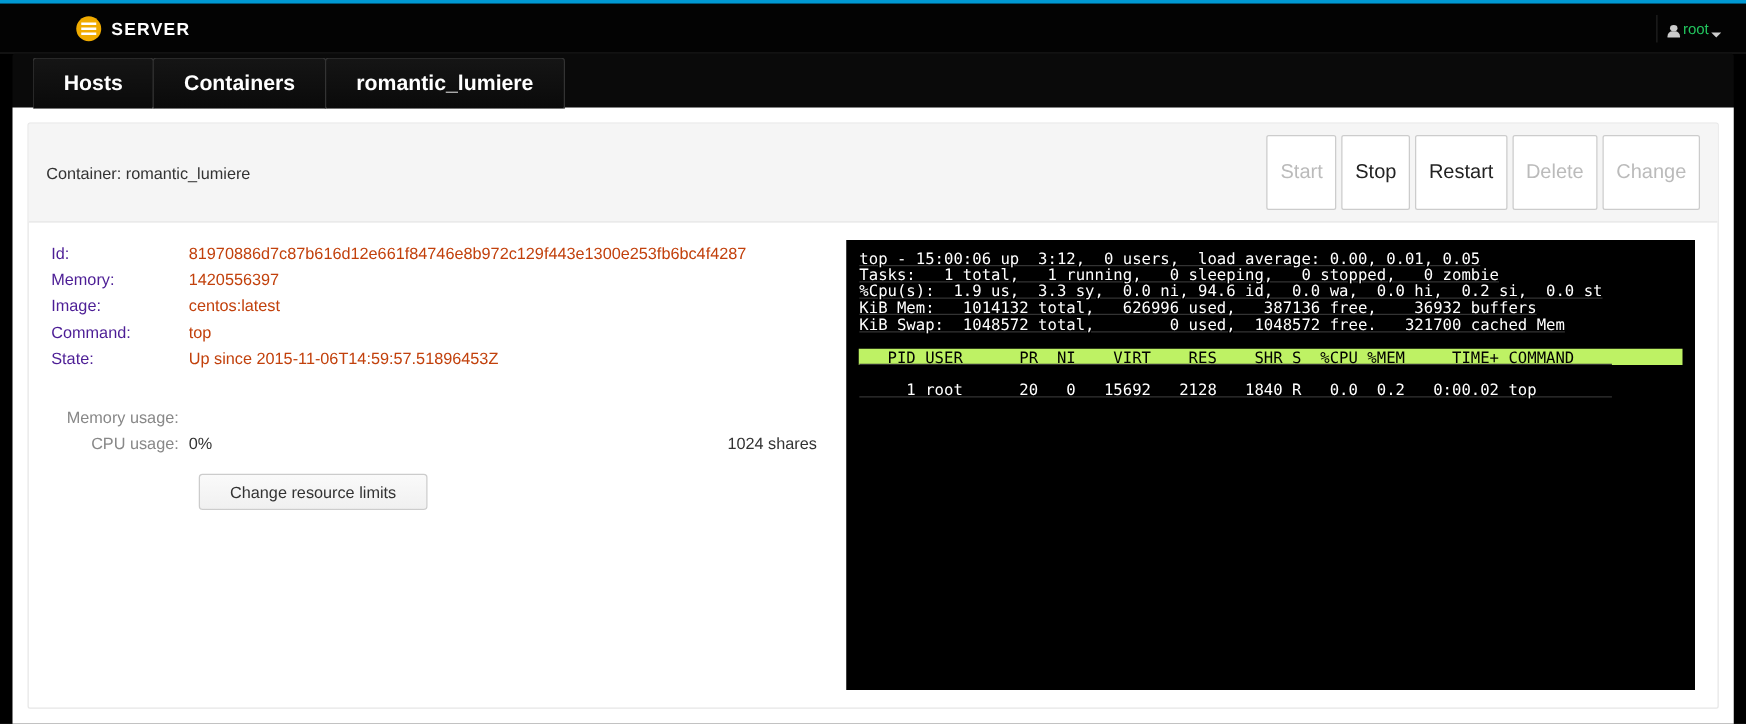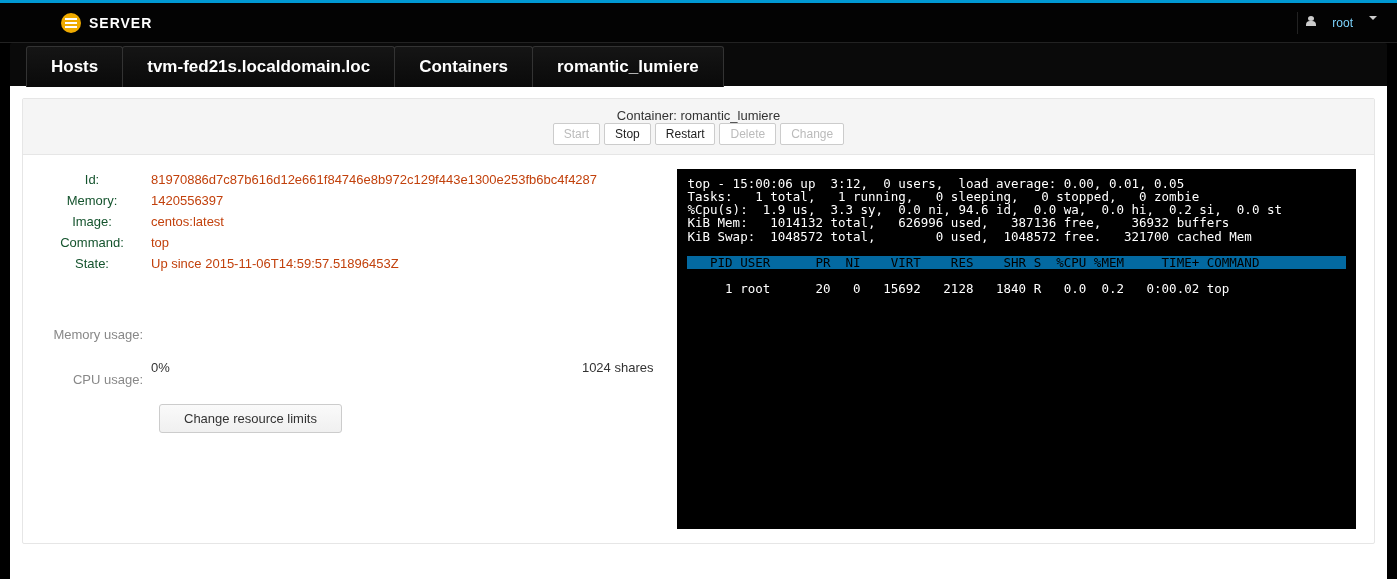--- a/index.html
+++ b/index.html
@@ -37,21 +37,21 @@
   .brand-icon::after {
     content:""; position:absolute; left:4px; right:4px; bottom:5px; height:2px; background:#fff;
   }
   .brand-icon span {
     position:absolute; left:4px; right:4px; top:9px; height:2px; background:#fff;
   }
   .brand-text {
     color: #fff; font-weight: 600; letter-spacing: 1px; font-size: 14px;
   }
   .user-menu {
-    color: #7dd3fc; font-size: 12px; display:flex; align-items:flex-start; gap:16px;
+    color: #22c55e; font-size: 12px; display:flex; align-items:flex-end; gap:2px;
     padding: 4px 8px; cursor: pointer; border-left:1px solid #222;
   }
   .user-icon { width:10px; height:10px; display:inline-block; position:relative; }
   .user-icon::before {
     content:""; position:absolute; top:0; left:2px; width:6px; height:5px; border-radius:50%; background:#ccc;
   }
   .user-icon::after {
     content:""; position:absolute; bottom:0; left:0; width:10px; height:5px; border-radius:4px 4px 0 0; background:#ccc;
   }
   .chevron-down {
@@ -93,44 +93,44 @@
   .panel {
     border: 1px solid #e6e6e6;
     border-radius: 2px;
     background:#fff;
   }
   .panel-heading {
     background: #f5f5f5;
     padding: 9px 14px;
     display:flex; justify-content:space-between; align-items:center;
     border-bottom:1px solid #e6e6e6;
-    font-size:13px; color:#333;flex-direction:column;
+    font-size:13px; color:#333;
   }
   .btn-group { display:flex; gap:4px; }
   .btn {
-    font-size:12px; color:#333; background:#fff;
+    font-size:16px; color:#333; background:#fff;
     border:1px solid #ccc; border-radius:2px;
-    padding: 3px 10px; cursor:pointer;
+    padding: 20px 10px; cursor:pointer;
   }
   .btn[disabled] { color:#bbb; cursor:default; background:#fff; }
   .btn:not([disabled]) { color:#222; }
 
   .panel-body {
     display:flex;
     padding: 14px 0 14px 0;
   }
   .info-col { flex: 0 0 48%; padding: 0 18px; }
-  .term-col { flex: 1; padding: 0 18px 0 6px; }
+  .term-col { flex: 1; padding: 0 18px 0 6px; text-decoration: underline; }
 
   .dl-row { display:flex; padding: 3px 0; font-size:13px; }
-  .dl-label { width: 110px; text-align:center; color:#14532d; padding-right:8px; }
+  .dl-label { width: 110px; text-align:left; color:#4c1d95; padding-right:8px; }
   .dl-value { color:#c2410c; word-break:break-all; }
 
   .usage-row { display:flex; align-items:center; padding:3px 0; font-size:13px; }
-  .usage-label { width:110px; text-align:right; color:#888; padding-right:8px;margin-top:24px; }
+  .usage-label { width:110px; text-align:right; color:#888; padding-right:8px; }
   .usage-bar-wrap { flex:1; display:flex; align-items:center; }
   .usage-bar { height:14px; background:#0088ce; }
   .usage-right { color:#333; font-size:13px; padding-left:8px; }
   .usage-block { margin-top: 26px; }
 
   .btn-change {
     margin-top: 14px;
     margin-left: 118px;
     display:inline-block;
     font-size:13px; color:#333;
@@ -143,21 +143,21 @@
     background: #000; color:#fff;
     font-family: "DejaVu Sans Mono", Menlo, Consolas, monospace;
     font-size: 12.5px; line-height: 1.05;
     padding: 8px 10px 10px 10px;
     height: 360px;
     white-space: pre;
     overflow:hidden;
     letter-spacing: 0;
   }
   .terminal .header-row {
-    background:#0369a1; color:#000; display:block;
+    background:#bef264; color:#000; display:block;
   }
 </style>
 </head>
 <body>
 
 <div class="topbar-accent"></div>
 <div class="topbar">
   <div class="brand">
     <span class="brand-icon">
         <span></span>
@@ -167,21 +167,20 @@
   <div class="user-menu">
     <span class="user-icon"></span>
     <span>root</span>
     <span class="chevron-down"></span>
   </div>
 </div>
 
 <div class="page-wrap">
   <div class="tabs-strip">
     <div class="crumb-tab">Hosts</div>
-    <div class="crumb-tab">tvm-fed21s.localdomain.loc</div>
     <div class="crumb-tab">Containers</div>
     <div class="crumb-tab">romantic_lumiere</div>
   </div>
 
   <div class="page-body">
     <div class="panel">
       <div class="panel-heading">
         <span>Container: romantic_lumiere</span>
         <div class="btn-group">
           <button class="btn" disabled="">Start</button>

